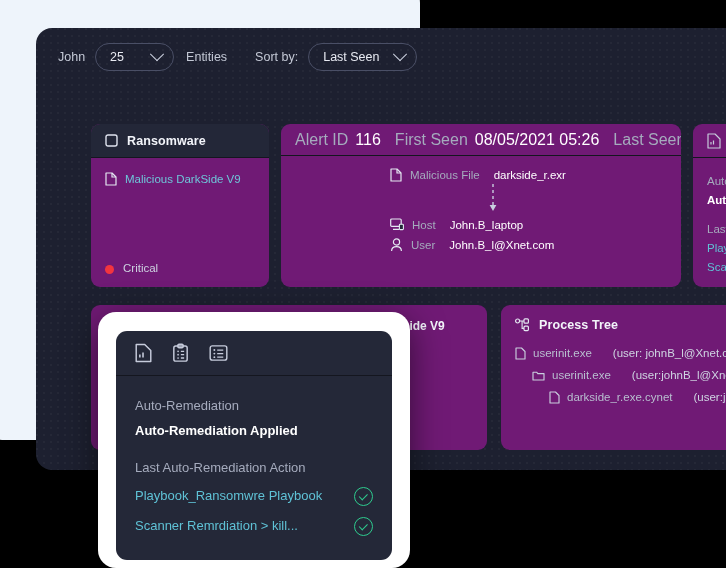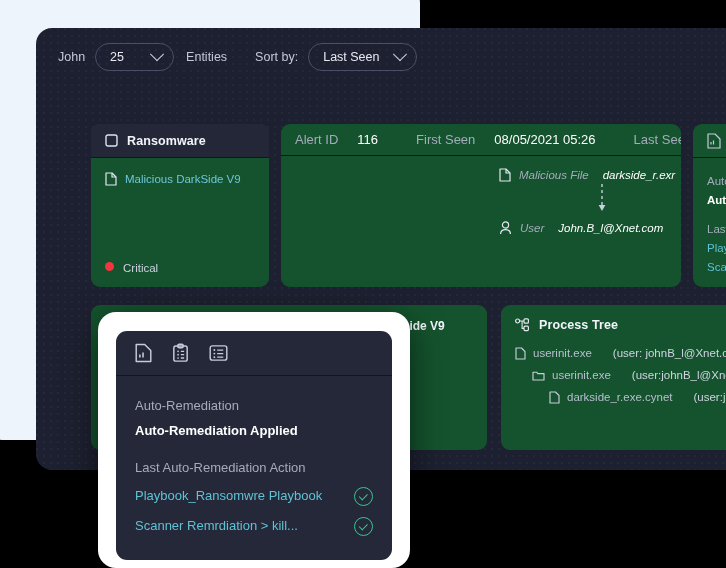--- a/index.html
+++ b/index.html
@@ -70,21 +70,21 @@
     width: 9px; height: 9px;
     border-right: 1.6px solid #cdd2e0;
     border-bottom: 1.6px solid #cdd2e0;
     transform: rotate(45deg) translate(-2px,-2px);
   }
   .tb-gap { width: 18px; }
 
   
   .card {
     position: absolute;
-    background: #14532d;
+    background: #701a75;
     border-radius: 9px;
     box-sizing: border-box;
     z-index: 2;
     overflow: hidden;
   }
   .card-head {
     height: 33px;
     display: flex; align-items: center;
     padding: 0 14px;
     border-bottom: 1px solid #14161f;
@@ -98,36 +98,36 @@
   .card-body { padding: 14px; }
 
   
   #entity-card { left: 55px; top: 96px; width: 178px; height: 163px; }
   .entity-link {
     color: #6ec6d9; font-size: 11.5px; line-height: 15px;
   }
   .entity-row { display: flex; gap: 8px; align-items: flex-start; }
   .sev-row {
     position: absolute; left: 14px; bottom: 13px;
-    display: flex; align-items: flex-start; gap: 9px;
+    display: flex; align-items: flex-end; gap: 9px;
   }
   .sev-dot { width: 9px; height: 9px; border-radius: 50%; background: #f2353f; }
   .sev-text { color: #cdd2e0; font-size: 11.5px; }
 
   
   #alert-card { left: 245px; top: 96px; width: 400px; height: 163px; }
   .alert-meta {
-    height: 31px; display: flex; align-items: center; gap: 19px;
+    height: 31px; display: flex; align-items: center; gap: 7px;
     padding: 0 14px; border-bottom: 1px solid #14161f;
-    font-size: 13px; white-space: nowrap;
+    font-size: 16px; white-space: nowrap;
   }
   .meta-k { color: #a5abbd; }
   .meta-v { color: #ffffff; font-weight: normal; }
   .meta-sp { width: 7px; }
-  .flow { padding: 12px 0 0 0; display: flex; flex-direction: column; align-items: flex-end; font-style: italic; }
+  .flow { padding: 12px 0 0 0; display: flex; flex-direction: column; align-items: center; }
   .flow-row { display: flex; align-items: center; gap: 8px; }
   .flow-k { color: #a5abbd; font-size: 11.5px; }
   .flow-v { color: #ffffff; font-size: 11.5px; margin-left: 6px; }
   .dash-arrow { height: 30px; display:flex; flex-direction:column; align-items:center; margin: 2px 0 4px 0; }
   .flow-left { width: 182px; }
 
   
   #remed-card { left: 657px; top: 96px; width: 120px; height: 163px; }
   .icon-tabs {
     height: 33px; display: flex; align-items: center; gap: 14px;
@@ -272,20 +272,31 @@
             </span>
             <span class="flow-k">Malicious File</span>
             <span class="flow-v">darkside_r.exr</span>
           </div>
           <div class="dash-arrow" style="margin-left:24px">
             <svg width="10" height="30" viewBox="0 0 10 30">
               <line x1="5" y1="0" x2="5" y2="22" stroke="#c9cee0" stroke-width="1.4" stroke-dasharray="3 3"></line>
               <path d="M1.6 21 L5 27 L8.4 21 Z" fill="#c9cee0"></path>
             </svg>
           </div>
+          <div class="flow-row">
+            <span>
+              <svg width="14" height="13" viewBox="0 0 14 13">
+                  <rect x="0.7" y="1" width="10.5" height="7.4" rx="1" fill="none" stroke="#e4e8f2" stroke-width="1.2"></rect>
+                  <line x1="3" y1="11.3" x2="9" y2="11.3" stroke="#e4e8f2" stroke-width="1.2"></line>
+                  <rect x="9.4" y="6.2" width="4" height="5.4" rx="0.8" fill="#232738" stroke="#e4e8f2" stroke-width="1.1"></rect>
+                </svg>
+            </span>
+            <span class="flow-k">Host</span>
+            <span class="flow-v">John.B_laptop</span>
+          </div>
           <div class="flow-row" style="margin-top:7px">
             <span>
               <svg width="13" height="14" viewBox="0 0 13 14">
                   <circle cx="6.5" cy="4" r="3.1" fill="none" stroke="#e4e8f2" stroke-width="1.2"></circle>
                   <path d="M1.6 13c0-2.8 2.2-4.4 4.9-4.4S11.4 10.2 11.4 13" fill="none" stroke="#e4e8f2" stroke-width="1.2"></path>
                 </svg>
             </span>
             <span class="flow-k">User</span>
             <span class="flow-v">John.B_l@Xnet.com</span>
           </div>

